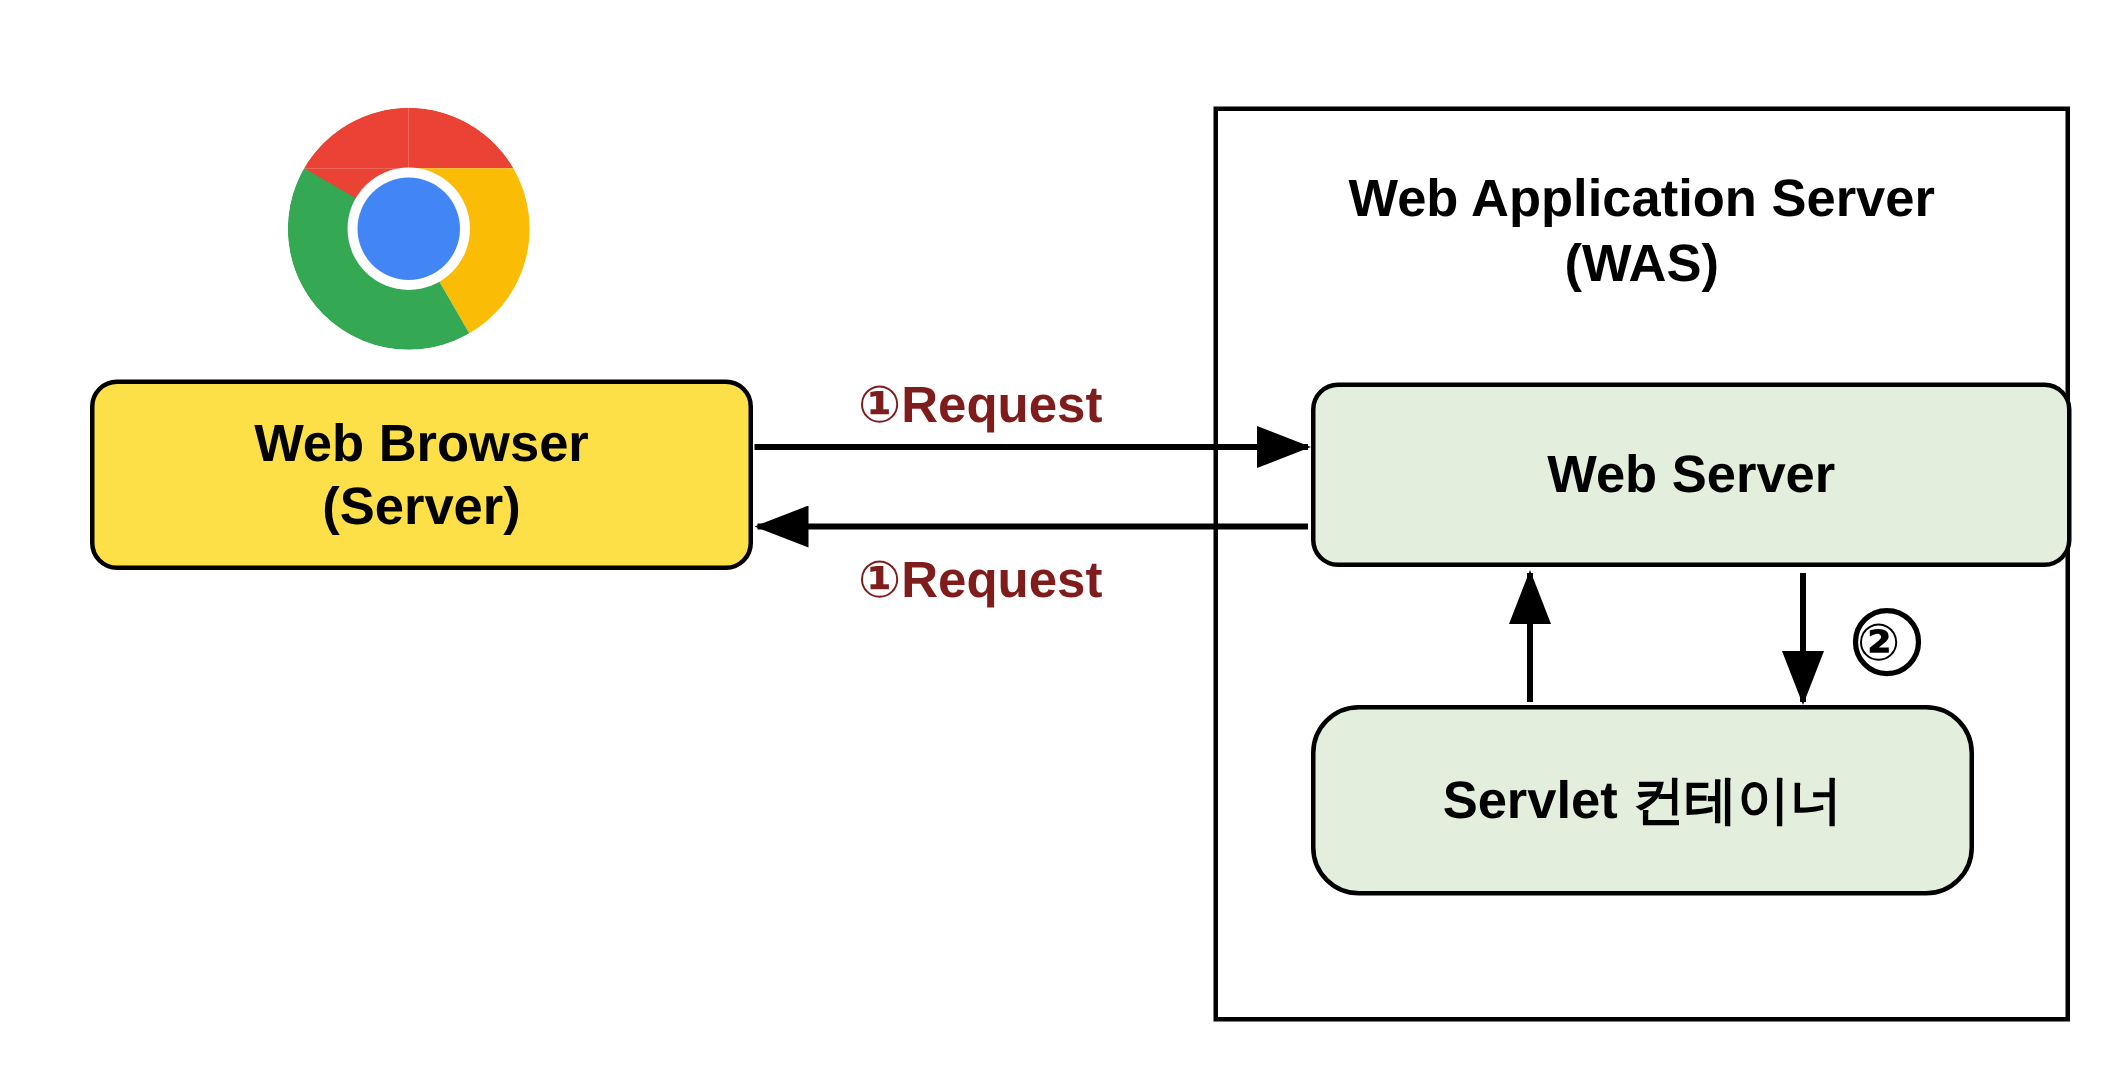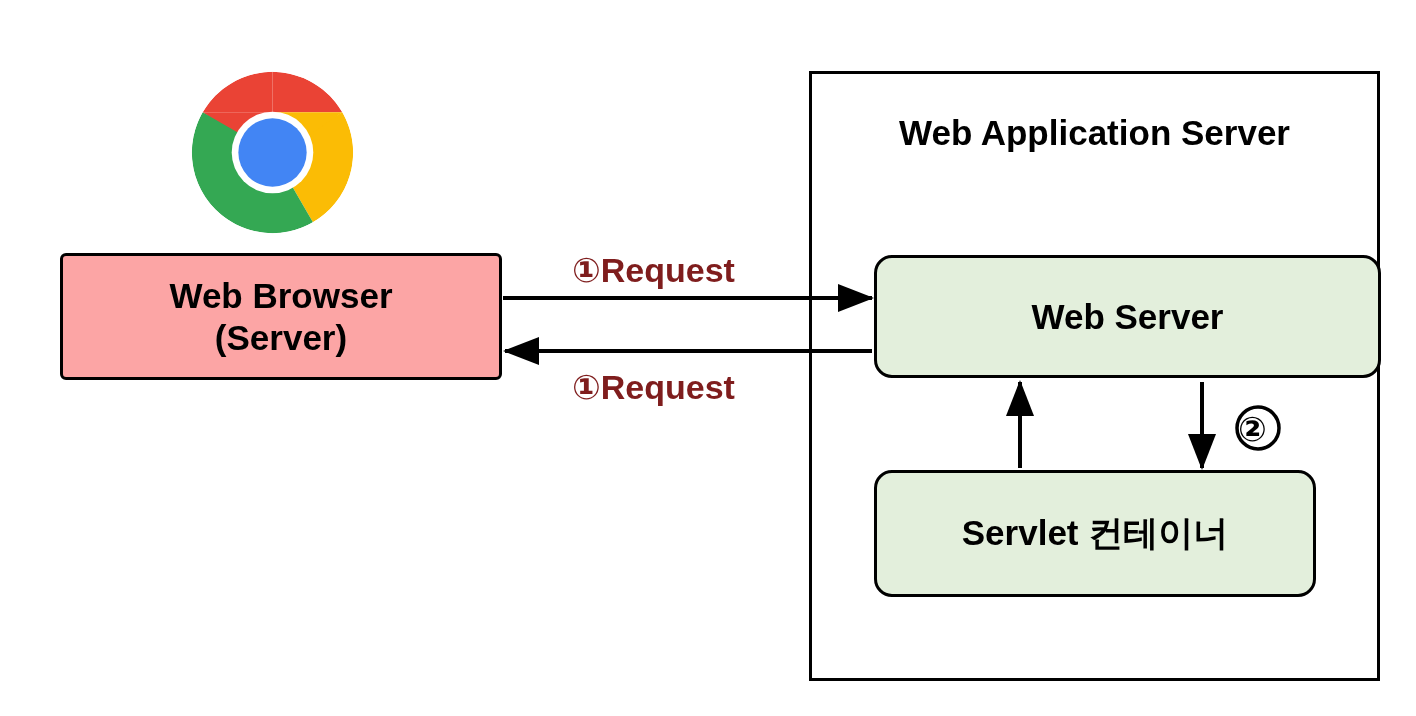--- a/index.html
+++ b/index.html
@@ -27,23 +27,23 @@
     width: 167px;
     height: 167px;
   }
   
   #web-browser-box {
     position: absolute;
     left: 60px;
     top: 253px;
     width: 442px;
     height: 127px;
-    background: #fca5a5;
-    border: 3px solid #000000;
-    border-radius: 6px;
+    background: #fde047;
+    border: 3px solid #000000;
+    border-radius: 18px;
     box-sizing: border-box;
     display: flex;
     flex-direction: column;
     align-items: center;
     justify-content: center;
     line-height: 1.18;
   }
   .box-label {
     font-size: 35px;
     font-weight: bold;
@@ -90,21 +90,21 @@
     justify-content: center;
   }
   #servlet-container-box {
     position: absolute;
     left: 874px;
     top: 470px;
     width: 442px;
     height: 127px;
     background: #e3efdc;
     border: 3px solid #000000;
-    border-radius: 18px;
+    border-radius: 32px;
     box-sizing: border-box;
     display: flex;
     align-items: center;
     justify-content: center;
   }
   
   .arrow-label {
     position: absolute;
     font-size: 34px;
     font-weight: bold;
@@ -161,20 +161,21 @@
   </div>
 
   <div id="web-browser-box">
     <div class="box-label">Web Browser</div>
     <div class="box-label">(Server)</div>
   </div>
 
   <div id="was-box"></div>
   <div id="was-title">
     <div>Web Application Server</div>
+    <div>(WAS)</div>
   </div>
 
   <div id="web-server-box">
     <div class="box-label">Web Server</div>
   </div>
 
   <div id="servlet-container-box">
     <div class="box-label">Servlet 컨테이너</div>
   </div>
 

